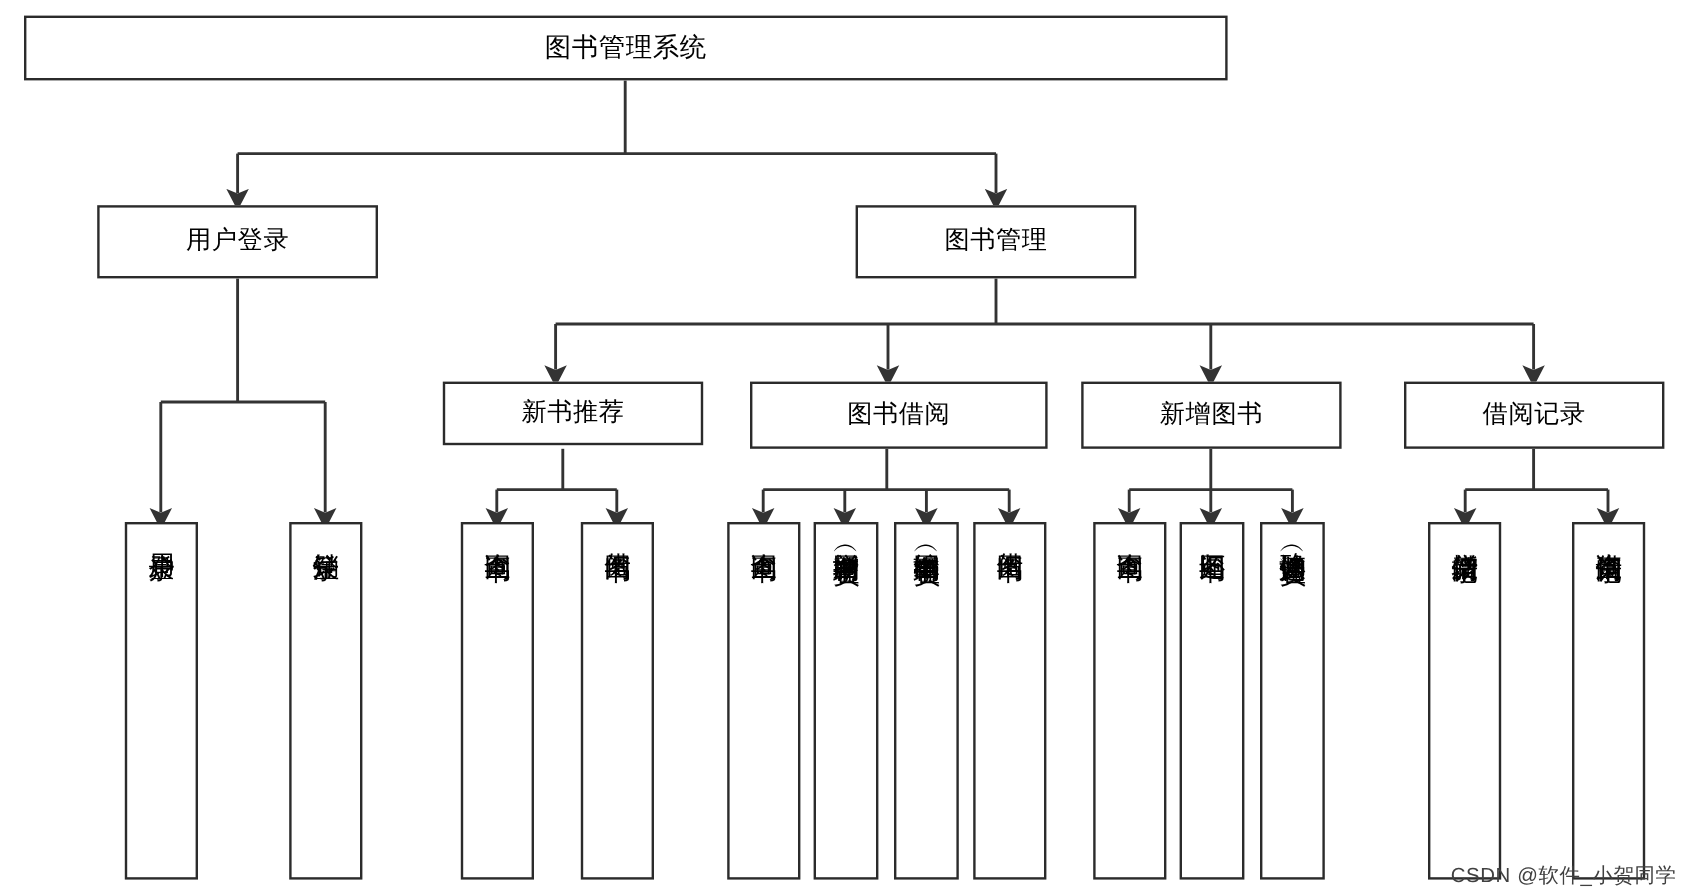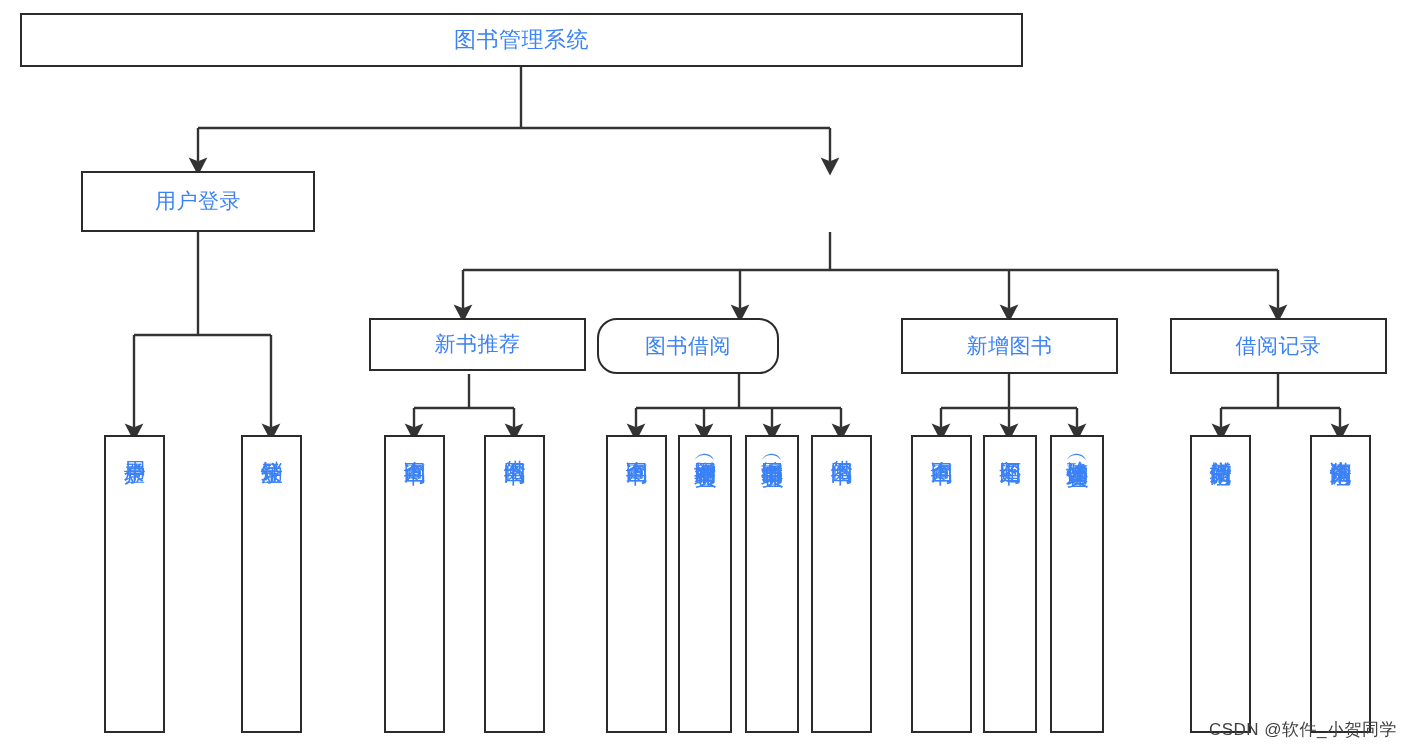--- a/index.html
+++ b/index.html
@@ -30,21 +30,21 @@
     pointer-events: none;
   }
   .node {
     position: absolute;
     box-sizing: border-box;
     background: #ffffff;
     border: 2px solid #2b2b2b;
     display: flex;
     align-items: center;
     justify-content: center;
-    color: #3b82f6;
+    color: #000000;
   }
   .node-label {
     display: block;
     text-align: center;
     line-height: 1.25;
     letter-spacing: 0.5px;
   }
   
   .node.horizontal .node-label {
     writing-mode: horizontal-tb;
@@ -133,25 +133,28 @@
     </g>
   </svg>
 
   <div class="node root horizontal" style="left:20px; top:13px; width:1003px; height:54px;">
     <span class="node-label">图书管理系统</span>
   </div>
 
   <div class="node horizontal" style="left:81px; top:171px; width:234px; height:61px;">
     <span class="node-label">用户登录</span>
   </div>
+  <div class="node horizontal" style="left:713px; top:171px; width:234px; height:61px;">
+    <span class="node-label">图书管理</span>
+  </div>
 
   <div class="node horizontal" style="left:369px; top:318px; width:217px; height:53px;">
     <span class="node-label">新书推荐</span>
   </div>
-  <div class="node horizontal" style="left:597px; top:318px; width:182px; height:56px;border-radius:20px;">
+  <div class="node horizontal" style="left:625px; top:318px; width:248px; height:56px;">
     <span class="node-label">图书借阅</span>
   </div>
   <div class="node horizontal" style="left:901px; top:318px; width:217px; height:56px;">
     <span class="node-label">新增图书</span>
   </div>
   <div class="node horizontal" style="left:1170px; top:318px; width:217px; height:56px;">
     <span class="node-label">借阅记录</span>
   </div>
 
   <div class="node leaf" style="left:104px; top:435px; width:61px; height:298px;">

